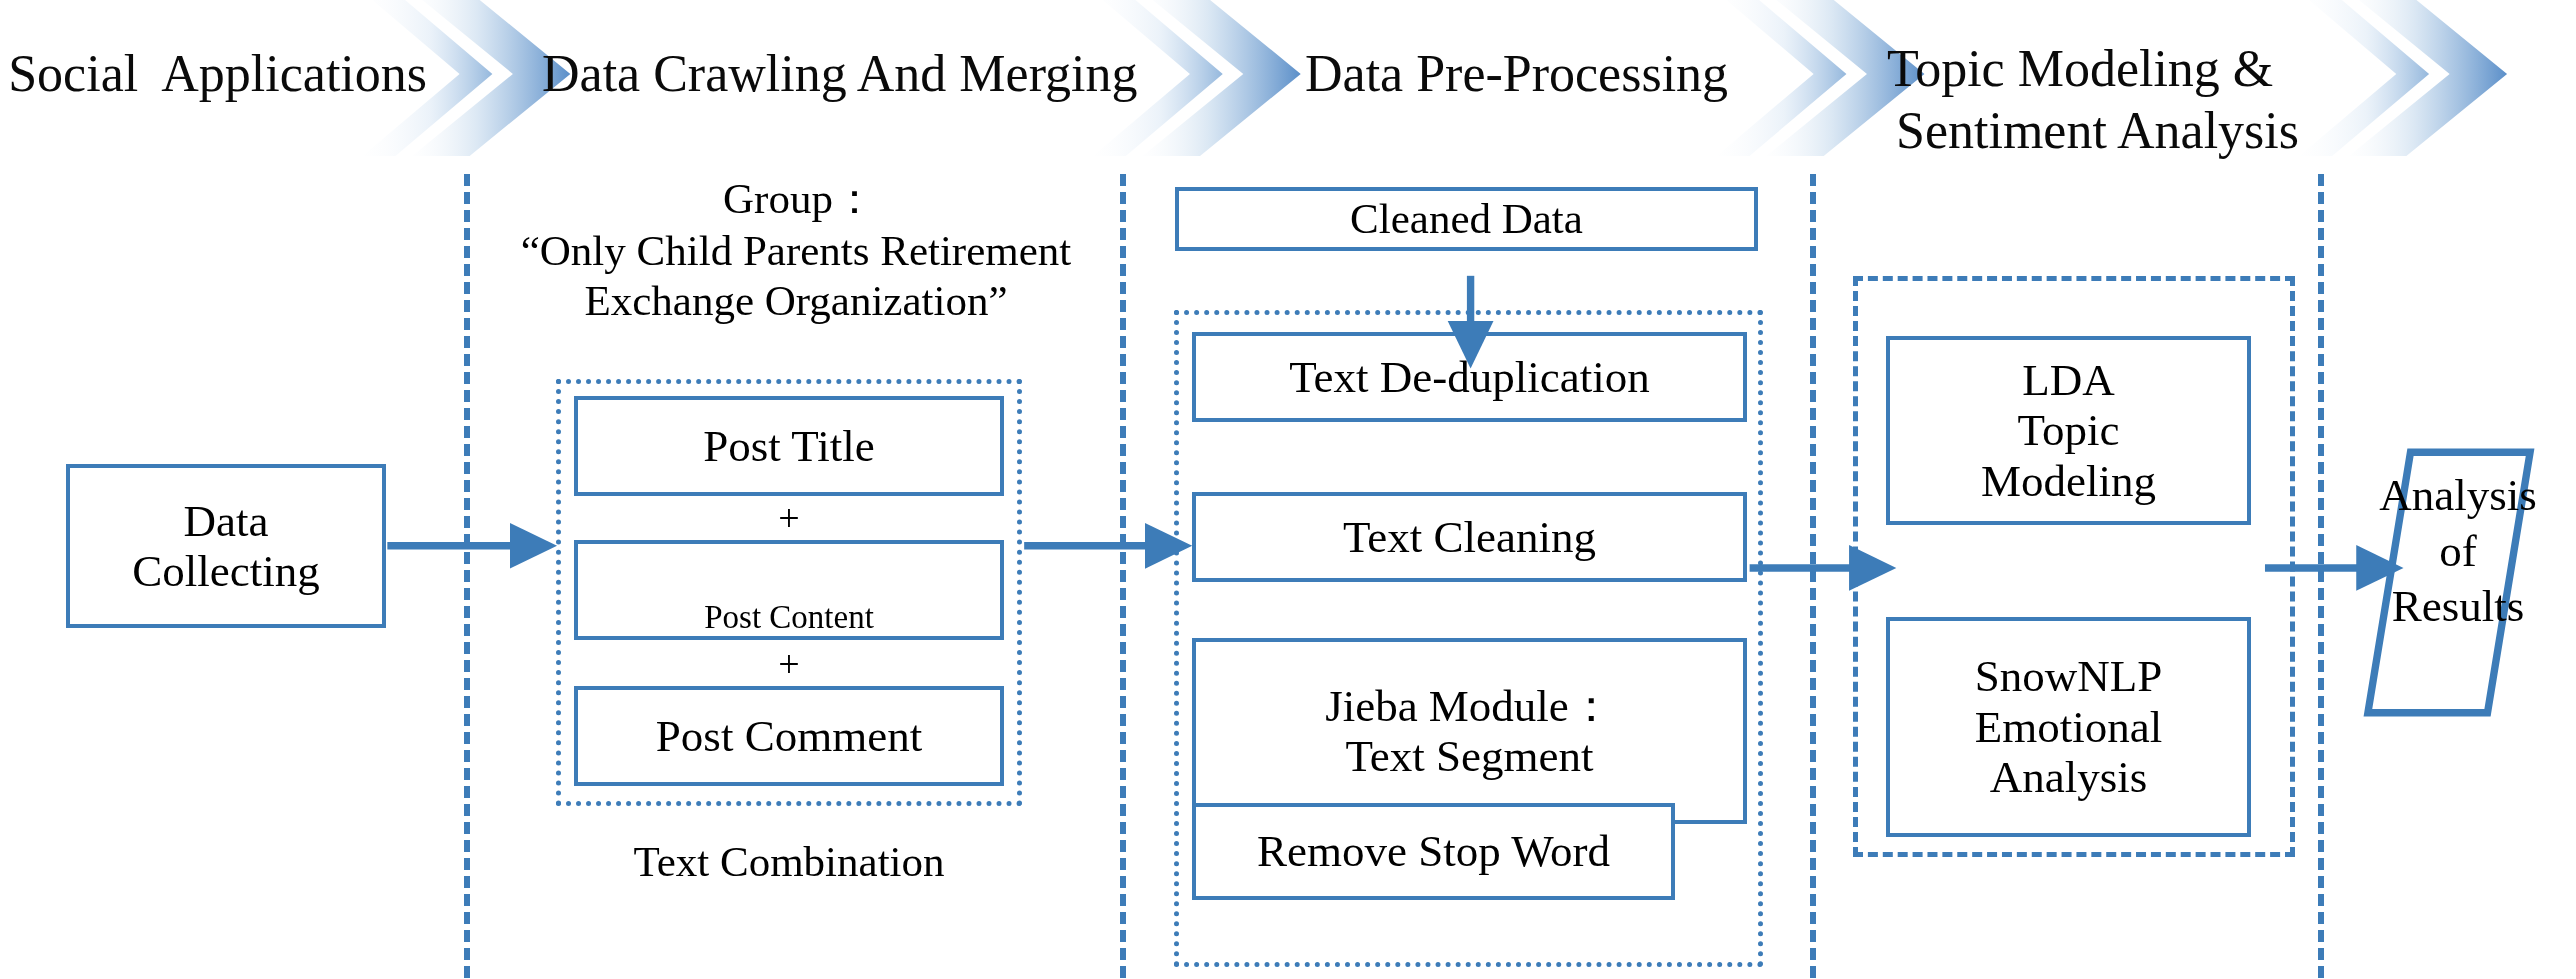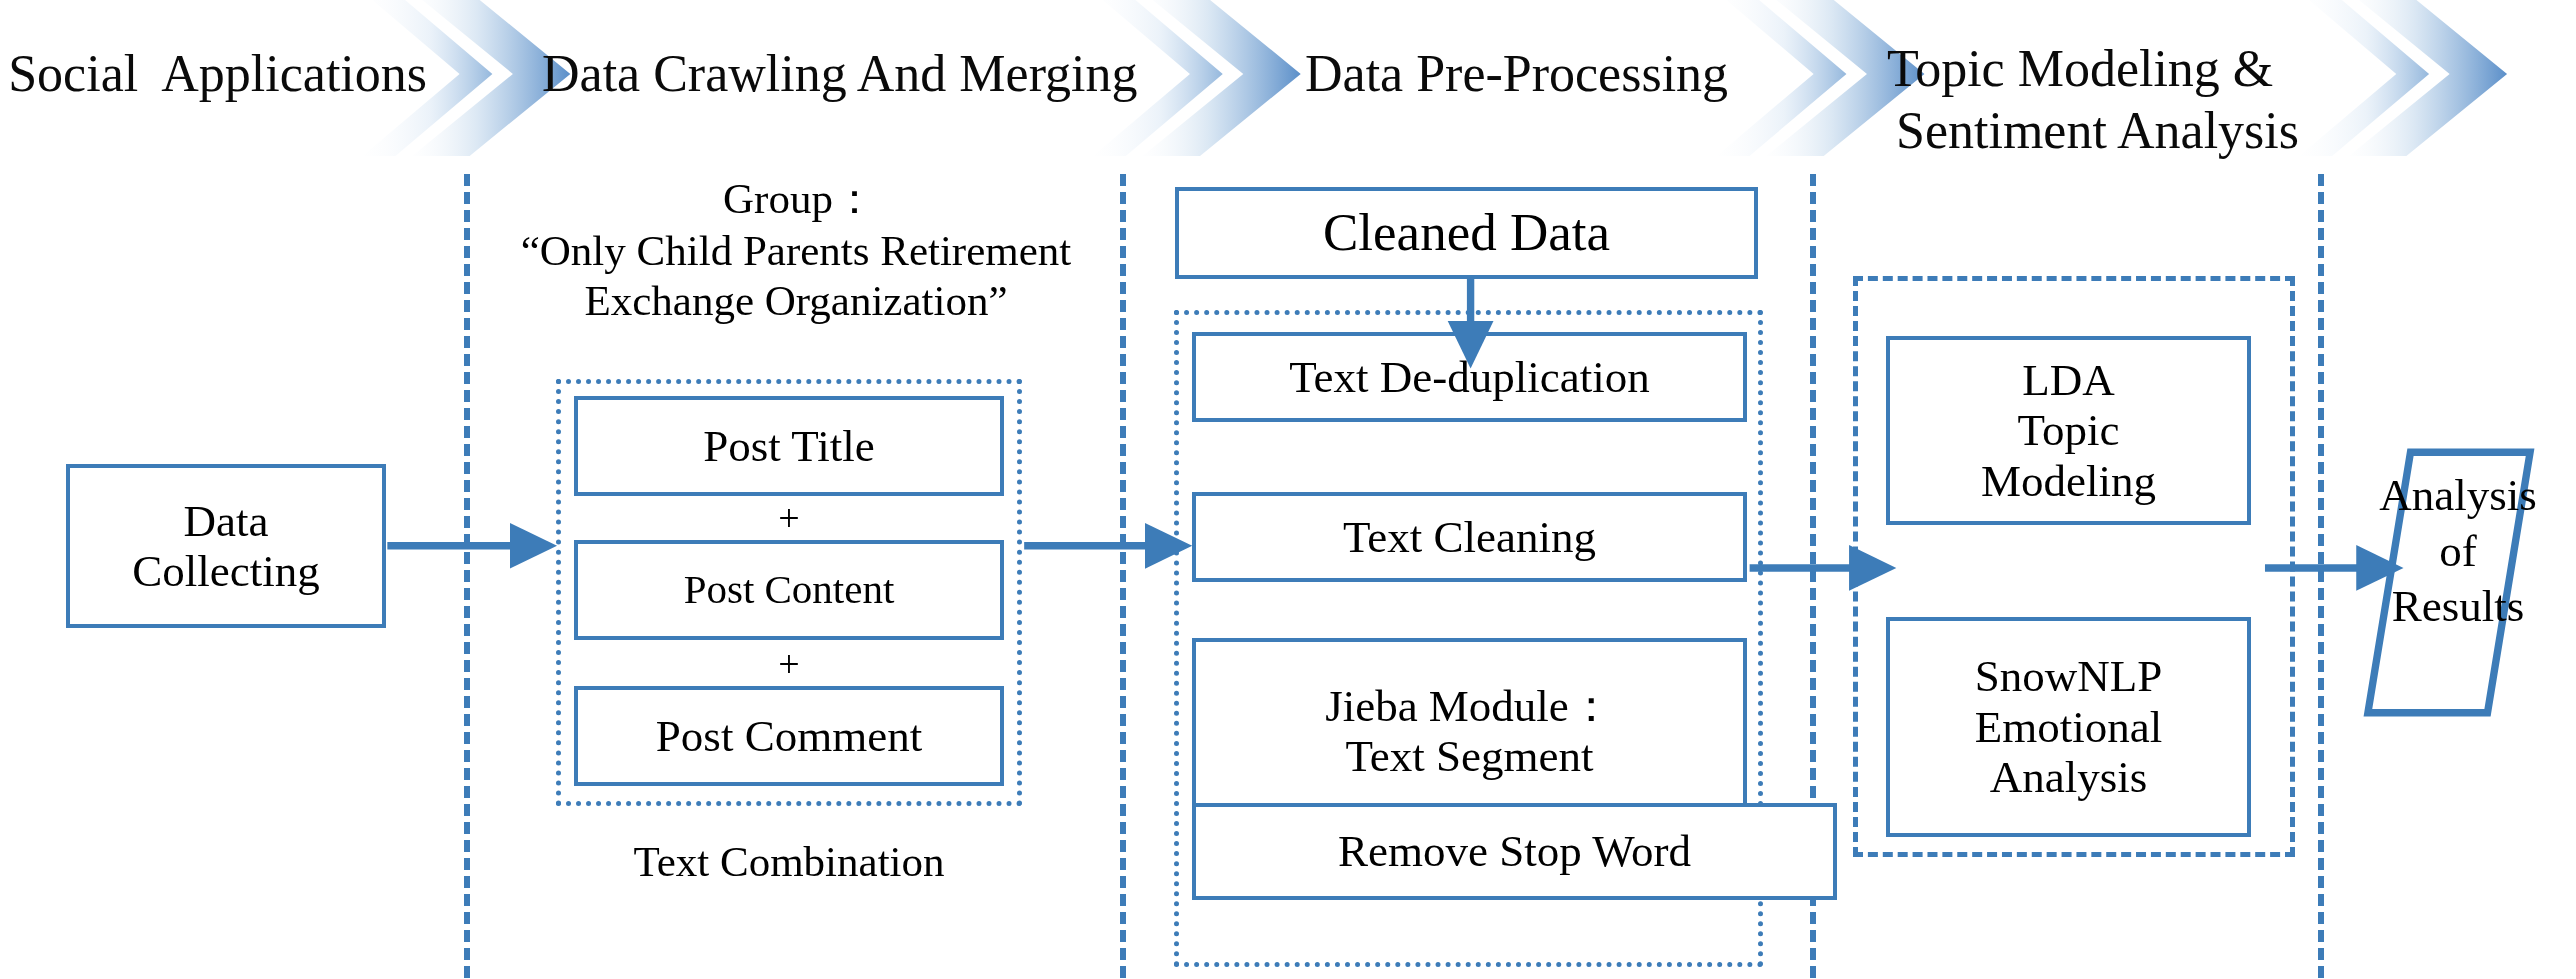--- a/index.html
+++ b/index.html
@@ -181,37 +181,37 @@
   <div class="dotgroup dotted" style="left:556px; top:379px; width:466px; height:427px;"></div>
 
   <div class="box" style="left:574px; top:396px; width:430px; height:100px; font-size:45px;">
     <div class="lines">
       <div>Post Title</div>
     </div>
   </div>
 
   <div class="plus" style="left:574px; top:499px; width:430px;">+</div>
 
-  <div class="box" style="left:574px; top:540px; width:430px; height:100px; font-size:41px;">
+  <div class="box" style="left:574px; top:540px; width:430px; height:100px; font-size:33px;align-items:flex-end;">
     <div class="lines">
       <div>Post Content</div>
     </div>
   </div>
 
   <div class="plus" style="left:574px; top:645px; width:430px;">+</div>
 
   <div class="box" style="left:574px; top:686px; width:430px; height:100px; font-size:45px;">
     <div class="lines">
       <div>Post Comment</div>
     </div>
   </div>
 
   <div class="plain" style="left:556px; top:837px; width:466px;">Text Combination</div>
 
-  <div class="box" style="left:1175px; top:187px; width:583px; height:92px; font-size:53px;">
+  <div class="box" style="left:1175px; top:187px; width:583px; height:64px; font-size:43px;">
     <div class="lines">
       <div>Cleaned Data</div>
     </div>
   </div>
 
   <div class="dotgroup dotted" style="left:1174px; top:310px; width:589px; height:657px;"></div>
 
   <div class="box" style="left:1192px; top:332px; width:555px; height:90px;justify-content:center;">
     <div class="lines">
       <div>Text De-duplication</div>
@@ -224,21 +224,21 @@
     </div>
   </div>
 
   <div class="box" style="left:1192px; top:638px; width:555px; height:186px;">
     <div class="lines">
       <div>Jieba Module：</div>
       <div>Text Segment</div>
     </div>
   </div>
 
-  <div class="box" style="left:1192px; top:803px; width:645px; height:97px;">
+  <div class="box" style="left:1192px; top:803px; width:483px; height:97px;">
     <div class="lines">
       <div>Remove Stop Word</div>
     </div>
   </div>
 
   <div class="dotgroup dashed" style="left:1853px; top:276px; width:442px; height:581px;"></div>
 
   <div class="box" style="left:1886px; top:295px; width:365px; height:189px;margin-top:41px;">
     <div class="lines">
       <div>LDA</div>

